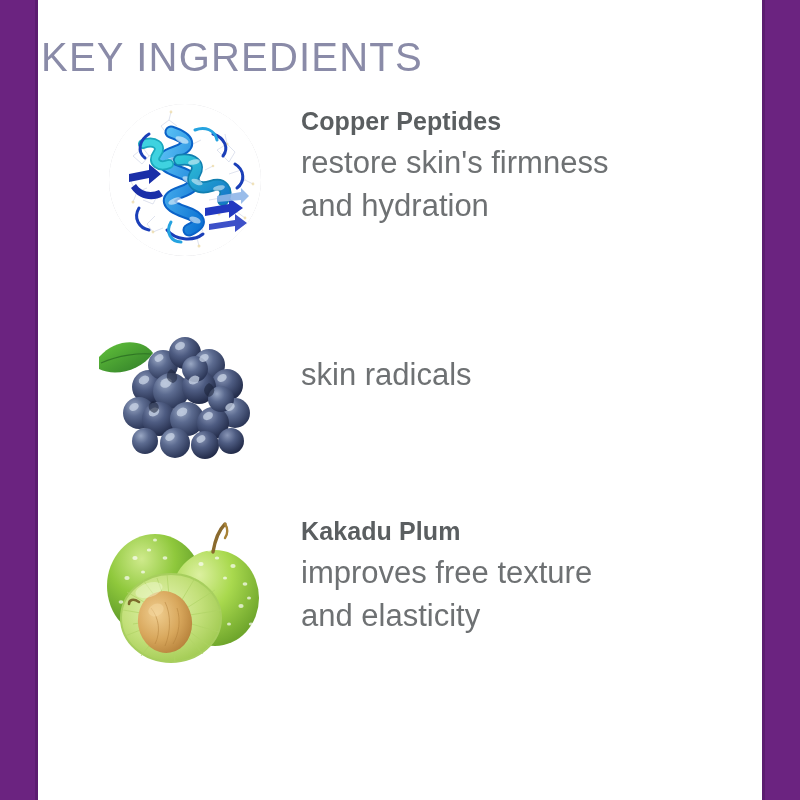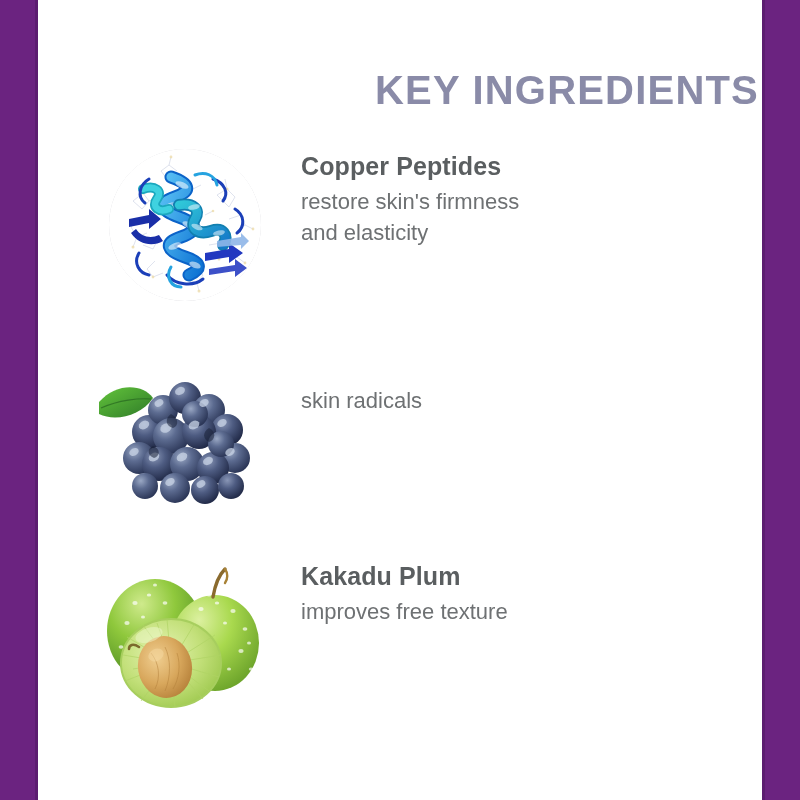--- a/index.html
+++ b/index.html
@@ -23,30 +23,30 @@
   .bar.left  { left:0;  border-right:3px solid #5C1D70; }
   .bar.right { right:0; border-left:3px solid #5C1D70; width:38px; }
 
   
   .content {
     position:absolute;
     left:41px; right:41px; top:0; bottom:0;
     background:#ffffff;
   }
   .title {
-    text-align:right;
-    margin-top:68px;
+    text-align:left;
+    margin-top:35px;
     font-size:40px;
-    font-weight:bold;
+    font-weight:normal;
     letter-spacing:1.2px;
     color:#8A8BA8;
     font-family:"Liberation Sans", sans-serif;
   }
 
-  .rows { margin-top:32px; }
+  .rows { margin-top:20px; }
 
   .row {
     display:flex;
     align-items:flex-start;
     height:205px;
     padding-left:68px;
   }
   .thumb-wrap {
     position:relative;
     width:152px; height:152px;
@@ -72,21 +72,21 @@
   }
   .ing-name {
     font-size:25px;
     font-weight:bold;
     color:#5A5E60;
     line-height:1.25;
     margin-bottom:5px;
     letter-spacing:0.1px;
   }
   .ing-desc {
-    font-size:22px;
+    font-size:31px;
     font-weight:normal;
     color:#6E7173;
     line-height:1.38;
     max-width:350px;
   }
 </style>
 </head>
 <body>
 
 <div class="page">
@@ -206,21 +206,21 @@
                   <path d="M86 26 C96 22 106 26 108 36"></path>
                 </g>
               </g>
             </svg>
           </div>
         </div>
         <div class="text">
           <div class="ing-name">Copper Peptides</div>
           <div class="ing-desc">
             <span>restore skin's firmness</span><br>
-            <span>and elasticity</span>
+            <span>and hydration</span>
           </div>
         </div>
       </div>
 
       <div class="row">
         <div class="thumb-wrap">
           <div class="circle-outline"></div>
           <div class="thumb">
             <svg viewBox="0 0 152 152">
               <defs>
@@ -393,19 +393,20 @@
               <path d="M30 88 C24 84 20 86 20 90" stroke="#7C6A2C" stroke-width="2.6" fill="none" stroke-linecap="round"></path>
 
               <ellipse cx="40" cy="76" rx="14" ry="7" fill="#F2FAD2" opacity="0.45" transform="rotate(-18 40 76)"></ellipse>
             </svg>
           </div>
         </div>
         <div class="text">
           <div class="ing-name">Kakadu Plum</div>
           <div class="ing-desc">
             <span>improves free texture</span><br>
+            <span>and elasticity</span>
           </div>
         </div>
       </div>
 
     </div>
   </div>
 </div>
 
 </body></html>

